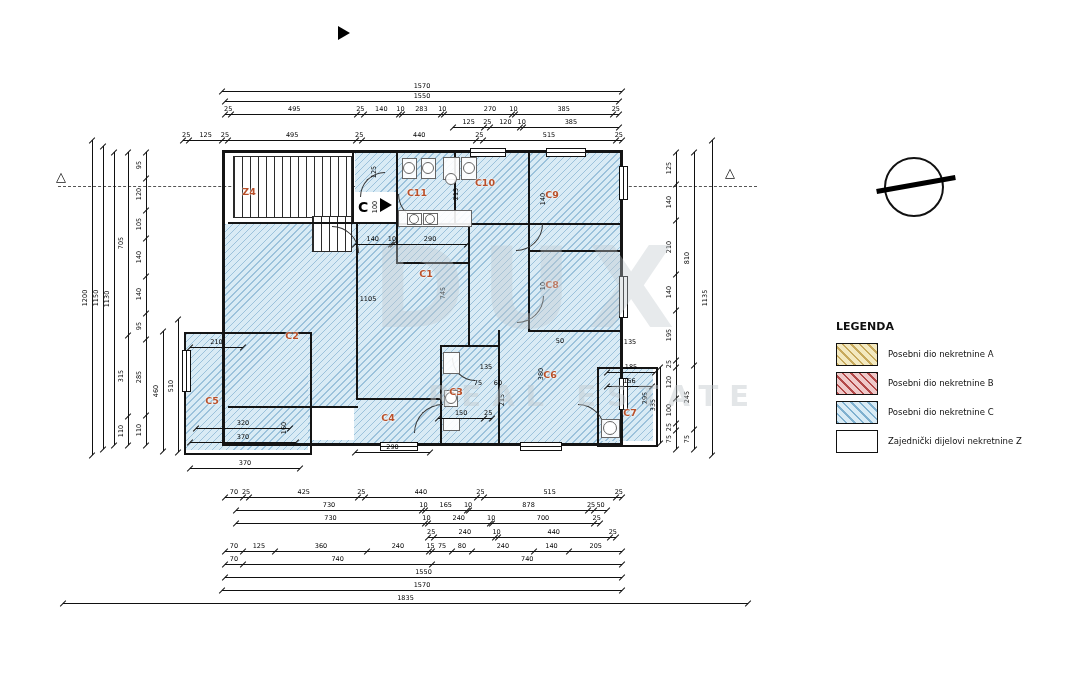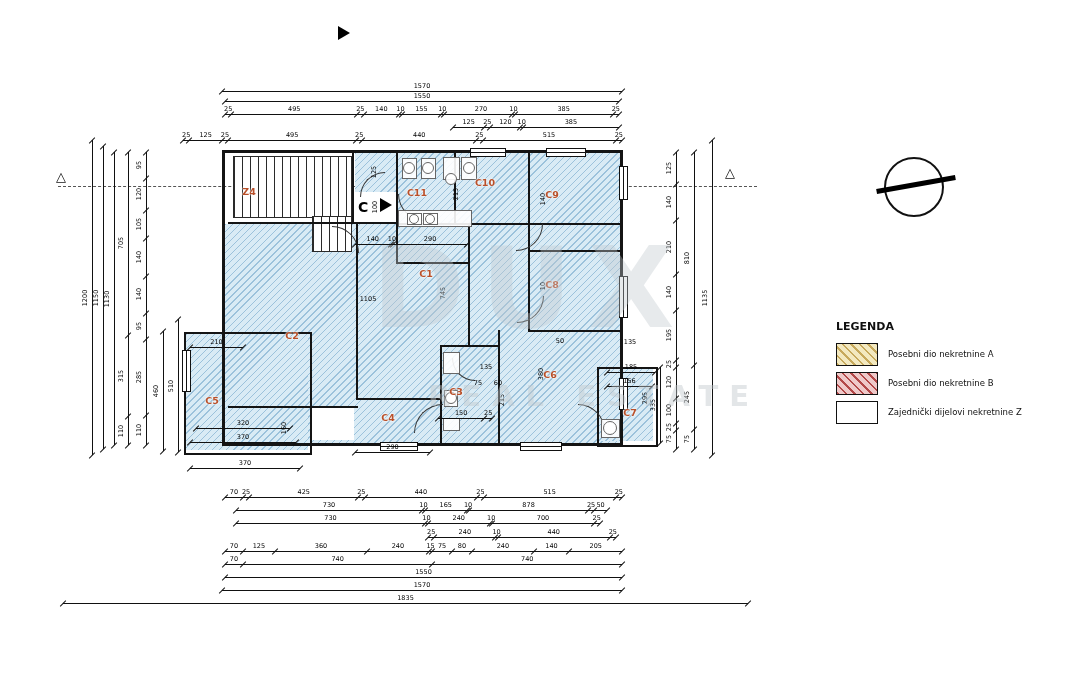--- a/index.html
+++ b/index.html
@@ -132,25 +132,25 @@
         <div class="abs dim c" style="left: -10.8226px; top: 1px; width: 28px;">25</div>
         <div class="abs tick" style="left: 2.35484px; top: 9.5px;"></div>
         <div class="abs dim c" style="left: 55.2677px; top: 1px; width: 28px;">495</div>
         <div class="abs tick" style="left: 128.181px; top: 9.5px;"></div>
         <div class="abs dim c" style="left: 121.358px; top: 1px; width: 28px;">25</div>
         <div class="abs tick" style="left: 134.535px; top: 9.5px;"></div>
         <div class="abs dim c" style="left: 142.329px; top: 1px; width: 28px;">140</div>
         <div class="abs tick" style="left: 170.123px; top: 9.5px;"></div>
         <div class="abs dim c" style="left: 161.394px; top: 1px; width: 28px;">10</div>
         <div class="abs tick" style="left: 172.665px; top: 9.5px;"></div>
-        <div class="abs dim c" style="left: 182.365px; top: 1px; width: 28px;">155</div>
+        <div class="abs dim c" style="left: 182.365px; top: 1px; width: 28px;">283</div>
         <div class="abs tick" style="left: 212.065px; top: 9.5px;"></div>
         <div class="abs dim c" style="left: 203.335px; top: 1px; width: 28px;">10</div>
         <div class="abs tick" style="left: 214.606px; top: 9.5px;"></div>
-        <div class="abs dim c" style="left: 242px; top: 1px; width: 28px;">270</div>
+        <div class="abs dim c" style="left: 251px; top: 1px; width: 28px;">270</div>
         <div class="abs tick" style="left: 283.239px; top: 9.5px;"></div>
         <div class="abs dim c" style="left: 274.51px; top: 1px; width: 28px;">10</div>
         <div class="abs tick" style="left: 285.781px; top: 9.5px;"></div>
         <div class="abs dim c" style="left: 324.713px; top: 1px; width: 28px;">385</div>
         <div class="abs tick" style="left: 383.645px; top: 9.5px;"></div>
         <div class="abs dim c" style="left: 376.823px; top: 1px; width: 28px;">25</div>
         <div class="abs tick" style="left: 390px; top: 9.5px;"></div>
       </div>
       <div class="abs " style="left: 453px; top: 117px; width: 166px; height: 20px;">
         <div class="abs dline" style="left: 0px; top: 10px; width: 166px; height: 1px;"></div>
@@ -521,17 +521,21 @@
     <div id="legend-title">LEGENDA</div>
     <div class="legend-row">
       <span class="legend-swatch" style="background-color: rgb(243, 233, 192); background-image: repeating-linear-gradient(45deg, rgb(199, 169, 92) 0px, rgb(199, 169, 92) 1.5px, transparent 1.5px, transparent 6px);"></span>
       <span class="legend-label">Posebni dio nekretnine A</span>
     </div>
     <div class="legend-row">
       <span class="legend-swatch" style="background-color: rgb(239, 201, 201); background-image: repeating-linear-gradient(45deg, rgb(179, 72, 72) 0px, rgb(179, 72, 72) 1.5px, transparent 1.5px, transparent 6px);"></span>
       <span class="legend-label">Posebni dio nekretnine B</span>
     </div>
     <div class="legend-row">
+      <span class="legend-swatch" style="background-color: rgb(217, 235, 245); background-image: repeating-linear-gradient(45deg, rgb(127, 176, 207) 0px, rgb(127, 176, 207) 1.5px, transparent 1.5px, transparent 6px);"></span>
+      <span class="legend-label">Posebni dio nekretnine C</span>
+    </div>
+    <div class="legend-row">
       <span class="legend-swatch" style="background-color: rgb(255, 255, 255);"></span>
       <span class="legend-label">Zajednički dijelovi nekretnine Z</span>
     </div>
   </div>
 </div>
 
 </body></html>

